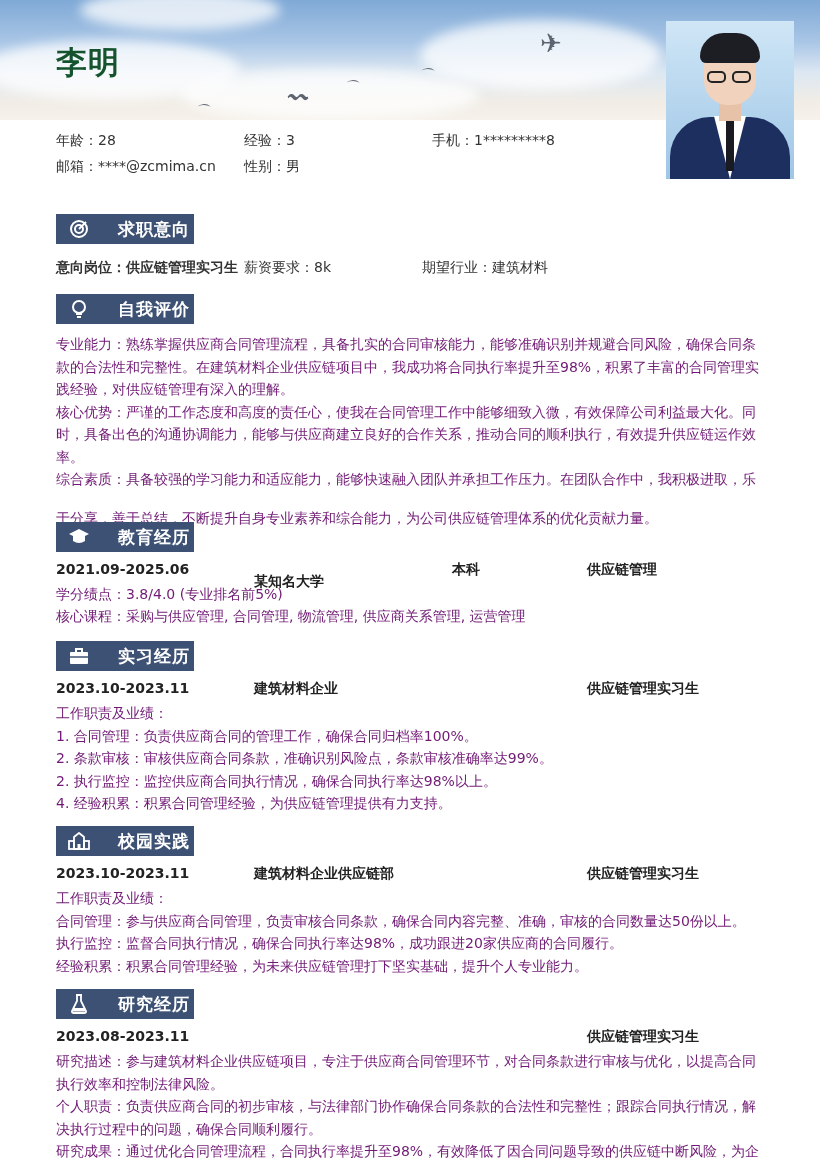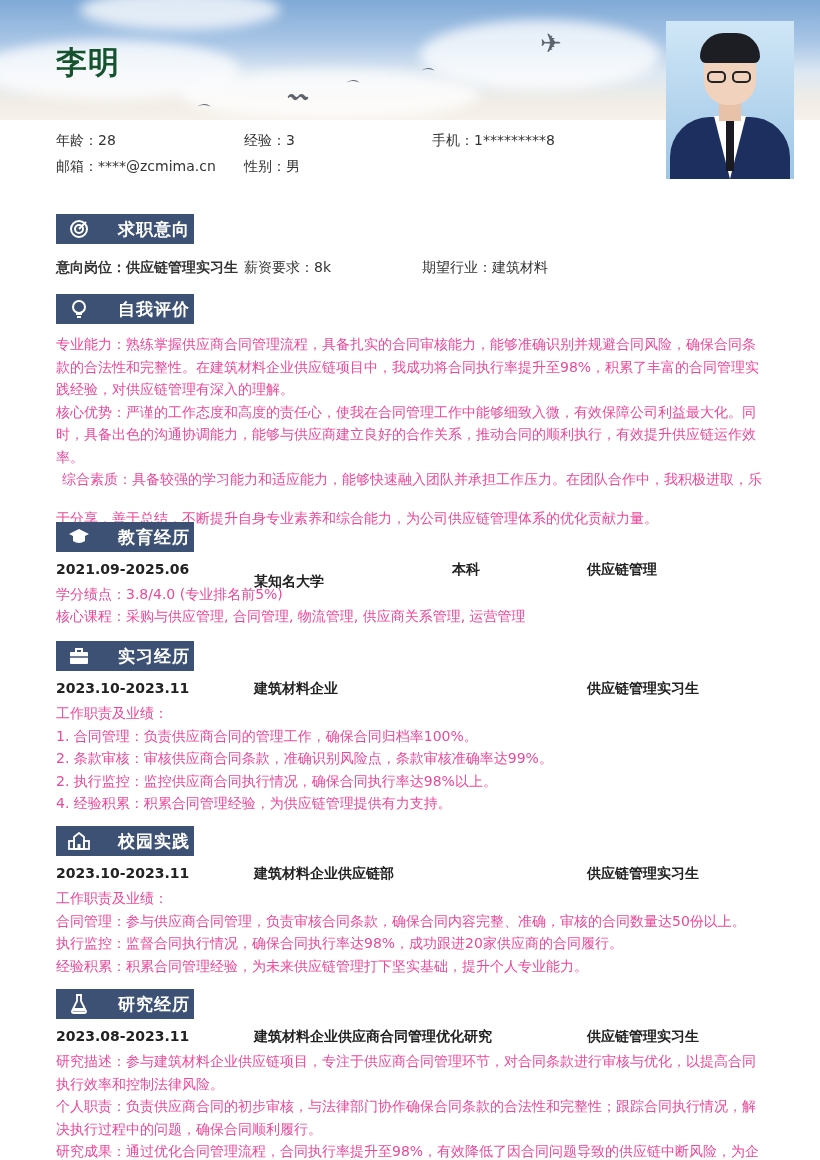--- a/index.html
+++ b/index.html
@@ -34,21 +34,21 @@
   .info-cell { position: absolute; white-space: nowrap; }
 
   .section-title {
     position: absolute; left: 56px; width: 138px; height: 30px;
     background: #3d5174; color: #ffffff; display: flex; align-items: center; gap: 16px;
   }
   .section-title .icon { width: 46px; height: 30px; display: flex; align-items: center; justify-content: center; }
   .section-title .label { font-size: 17px; font-weight: bold; letter-spacing: 1px; margin-left: 0px; }
   .row { position: absolute; left: 56px; width: 710px; height: 22px; font-size: 14px; font-weight: bold; color: #222222; }
   .row span { position: absolute; top: 0; white-space: nowrap; }
-  .line { position: absolute; left: 56px; width: 712px; font-size: 14px; line-height: 22.5px; color: #ec4899; white-space: nowrap; }
+  .line { position: absolute; left: 56px; width: 712px; font-size: 14px; line-height: 22.5px; color: #701a75; white-space: nowrap; }
 </style>
 </head>
 <body>
 
 <div class="header-banner">
   <div class="cloud" style="left:-20px;top:40px;width:260px;height:60px;"></div>
   <div class="cloud" style="left:180px;top:70px;width:300px;height:50px;"></div>
   <div class="cloud" style="left:420px;top:20px;width:240px;height:70px;"></div>
   <div class="cloud" style="left:80px;top:-10px;width:200px;height:40px;"></div>
   <div class="bird" style="left:540px;top:30px;font-size:26px;">✈</div>
@@ -107,21 +107,21 @@
       </svg>
   </span>
   <span class="label">自我评价</span>
 </div>
 <div class="line" style="top:333px;">专业能力：熟练掌握供应商合同管理流程，具备扎实的合同审核能力，能够准确识别并规避合同风险，确保合同条</div>
 <div class="line" style="top:355.5px;">款的合法性和完整性。在建筑材料企业供应链项目中，我成功将合同执行率提升至98%，积累了丰富的合同管理实</div>
 <div class="line" style="top:378px;">践经验，对供应链管理有深入的理解。</div>
 <div class="line" style="top:400.5px;">核心优势：严谨的工作态度和高度的责任心，使我在合同管理工作中能够细致入微，有效保障公司利益最大化。同</div>
 <div class="line" style="top:423px;">时，具备出色的沟通协调能力，能够与供应商建立良好的合作关系，推动合同的顺利执行，有效提升供应链运作效</div>
 <div class="line" style="top:445.5px;">率。</div>
-<div class="line" style="top:468px;text-align:center;">综合素质：具备较强的学习能力和适应能力，能够快速融入团队并承担工作压力。在团队合作中，我积极进取，乐</div>
+<div class="line" style="top:468px;">综合素质：具备较强的学习能力和适应能力，能够快速融入团队并承担工作压力。在团队合作中，我积极进取，乐</div>
 <div class="line" style="top:507px;">于分享，善于总结，不断提升自身专业素养和综合能力，为公司供应链管理体系的优化贡献力量。</div>
 
 <div class="section-title" style="top:522px;">
   <span class="icon">
     <svg width="22" height="18" viewBox="0 0 22 18">
         <path d="M1 6 L11 1 L21 6 L11 11 Z" fill="#fff"></path>
         <path d="M5 8 V13 Q11 17 17 13 V8" fill="#fff"></path>
       </svg>
   </span>
   <span class="label">教育经历</span>
@@ -181,20 +181,19 @@
   <span class="icon">
     <svg width="18" height="20" viewBox="0 0 18 20">
         <path d="M6 1 H12 M7 1 V7 L2 17 Q1.5 19 4 19 H14 Q16.5 19 16 17 L11 7 V1" fill="none" stroke="#fff" stroke-width="1.8"></path>
         <path d="M4 14 H14 L15.5 17.5 H2.5 Z" fill="#fff"></path>
       </svg>
   </span>
   <span class="label">研究经历</span>
 </div>
 <div class="row" style="top:1028px;">
   <span style="left:0;">2023.08-2023.11</span>
-  <span style="left:198px;">建筑材料企业供应商合同管理优化研究</span>
   <span style="left:531px;">供应链管理实习生</span>
 </div>
 <div class="line" style="top:1050px;">研究描述：参与建筑材料企业供应链项目，专注于供应商合同管理环节，对合同条款进行审核与优化，以提高合同</div>
 <div class="line" style="top:1072.5px;">执行效率和控制法律风险。</div>
 <div class="line" style="top:1095px;">个人职责：负责供应商合同的初步审核，与法律部门协作确保合同条款的合法性和完整性；跟踪合同执行情况，解</div>
 <div class="line" style="top:1117.5px;">决执行过程中的问题，确保合同顺利履行。</div>
 <div class="line" style="top:1140px;">研究成果：通过优化合同管理流程，合同执行率提升至98%，有效降低了因合同问题导致的供应链中断风险，为企</div>
 
 </body></html>

